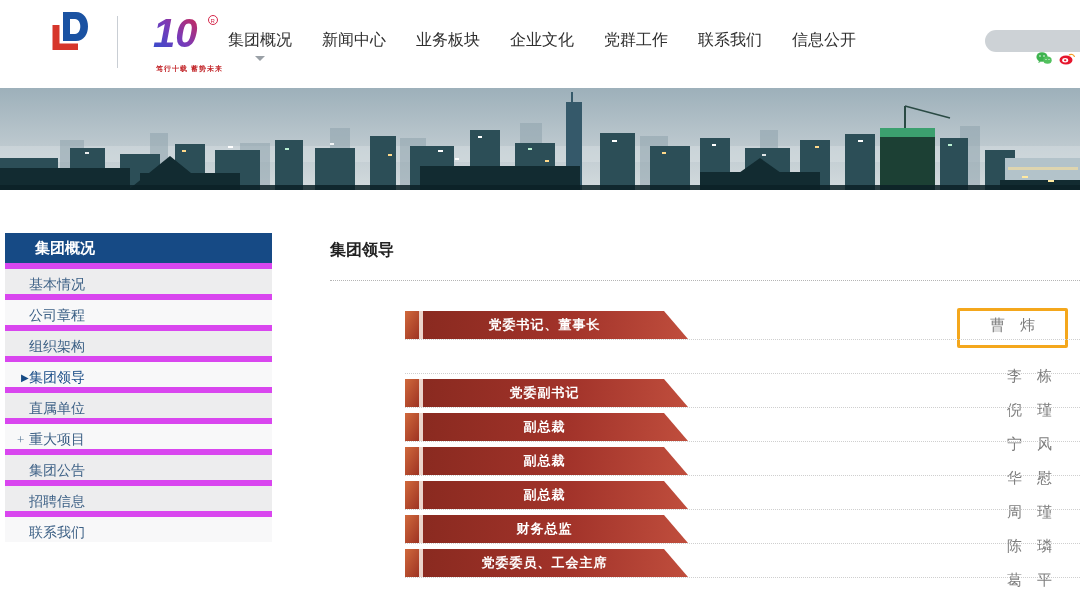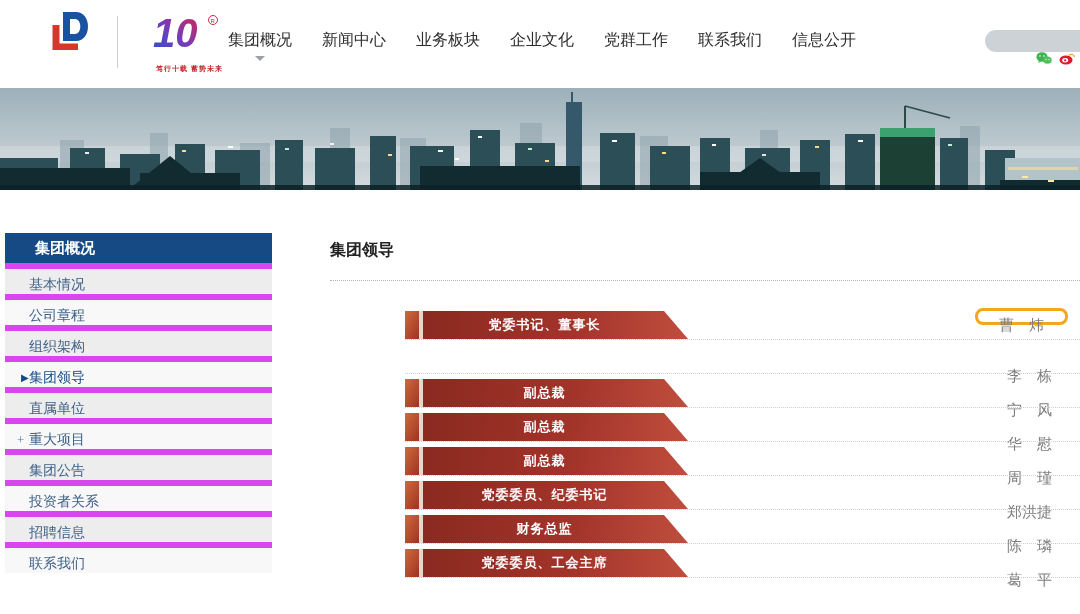--- a/index.html
+++ b/index.html
@@ -46,22 +46,22 @@
   .leader-row { position:relative; height:34px; cursor:pointer; }
   .ribbon { position:absolute; left:75px; top:0; width:283px; height:28px; display:flex;font-weight:bold; }
   .rb-block { width:14px; background:linear-gradient(120deg,#d0693c,#9e3322); }
   .rb-gap { width:4px; background:#ecd4cb; }
   .rb-bar { flex:1; clip-path:polygon(0 0, calc(100% - 24px) 0, 100% 100%, 0 100%);
             background:linear-gradient(95deg,#8a2a20 0%,#a2332a 55%,#c04e3d 100%);
             color:#fff; font-size:13px; letter-spacing:1px; display:flex;
             align-items:center; justify-content:center; padding-right:22px; }
   .leader-name { position:absolute; right:28px; top:17px; height:28px; line-height:28px;
                  font-size:15px; color:#7d7d7d; white-space:nowrap; }
-  .leader-name.name-hi { right:12px; top:-3px; height:17px; line-height:28px;
-                 border:3px solid #f4a71c; padding:0 21px; border-radius:8px; }
+  .leader-name.name-hi { right:12px; top:-3px; height:40px; line-height:28px;
+                 border:3px solid #f4a71c; padding:0 30px; border-radius:2px; }
   .dotline { position:absolute; left:75px; right:0; top:28px; border-top:1px dotted #cfcfcf; }
 </style>
 </head>
 <body>
 
 <header class="topbar">
   <div class="logo-wrap">
     <div class="dlogo-box">
       <svg width="46" height="40" viewBox="0 0 46 40">
         <path d="M8 15 V37 H30" fill="none" stroke="#d6362b" stroke-width="7"></path>
@@ -278,25 +278,20 @@
     <span class="sb-plus">+</span>
     <span class="sb-label">重大项目</span>
   </div>
 
   <div class="sb-item odd">
     
     
     <span class="sb-label">集团公告</span>
   </div>
 
-  <div class="sb-item even">
-    
-    
-    <span class="sb-label">投资者关系</span>
-  </div>
 
   <div class="sb-item odd">
     
     
     <span class="sb-label">招聘信息</span>
   </div>
 
   <div class="sb-item even">
     
     
@@ -317,20 +312,29 @@
     </div>
     <div class="leader-name name-hi">曹　炜</div>
     <div class="dotline"></div>
   </div>
 
   <div class="leader-row">
     <div class="leader-name">李　栋</div>
     <div class="dotline"></div>
   </div>
 
+  <div class="leader-row">
+    <div class="ribbon">
+      <span class="rb-block"></span>
+      <span class="rb-gap"></span>
+      <span class="rb-bar">党委副书记</span>
+    </div>
+    <div class="leader-name">倪　瑾</div>
+    <div class="dotline"></div>
+  </div>
 
   <div class="leader-row">
     <div class="ribbon">
       <span class="rb-block"></span>
       <span class="rb-gap"></span>
       <span class="rb-bar">副总裁</span>
     </div>
     <div class="leader-name">宁　风</div>
     <div class="dotline"></div>
   </div>
@@ -348,29 +352,20 @@
   <div class="leader-row">
     <div class="ribbon">
       <span class="rb-block"></span>
       <span class="rb-gap"></span>
       <span class="rb-bar">副总裁</span>
     </div>
     <div class="leader-name">周　瑾</div>
     <div class="dotline"></div>
   </div>
 
-  <div class="leader-row">
-    <div class="ribbon">
-      <span class="rb-block"></span>
-      <span class="rb-gap"></span>
-      <span class="rb-bar">党委委员、纪委书记</span>
-    </div>
-    <div class="leader-name">郑洪捷</div>
-    <div class="dotline"></div>
-  </div>
 
   <div class="leader-row">
     <div class="ribbon">
       <span class="rb-block"></span>
       <span class="rb-gap"></span>
       <span class="rb-bar">财务总监</span>
     </div>
     <div class="leader-name">陈　璘</div>
     <div class="dotline"></div>
   </div>

